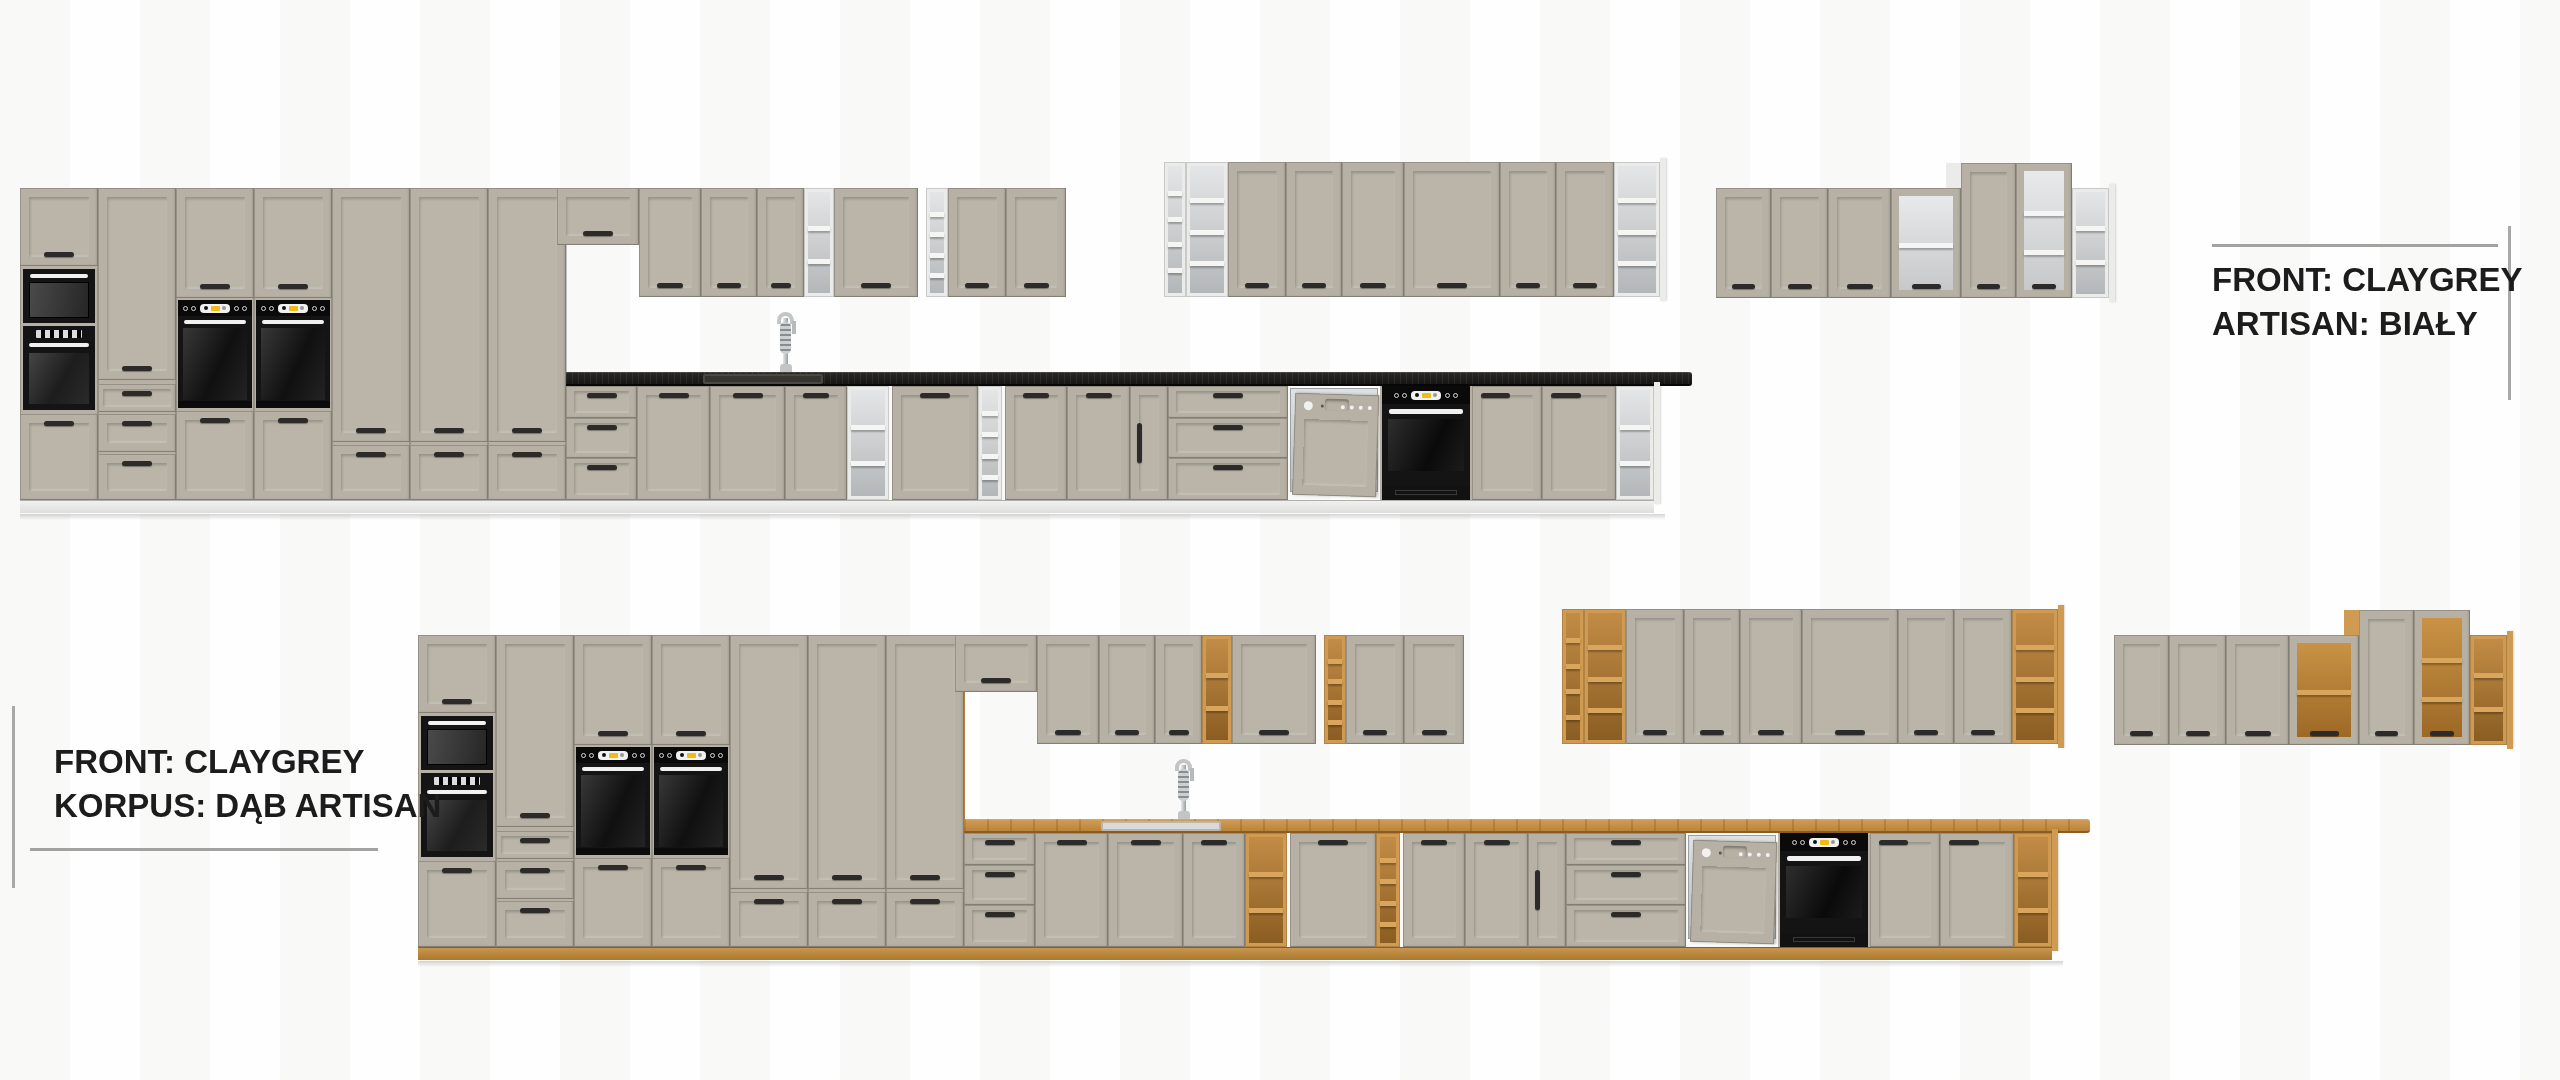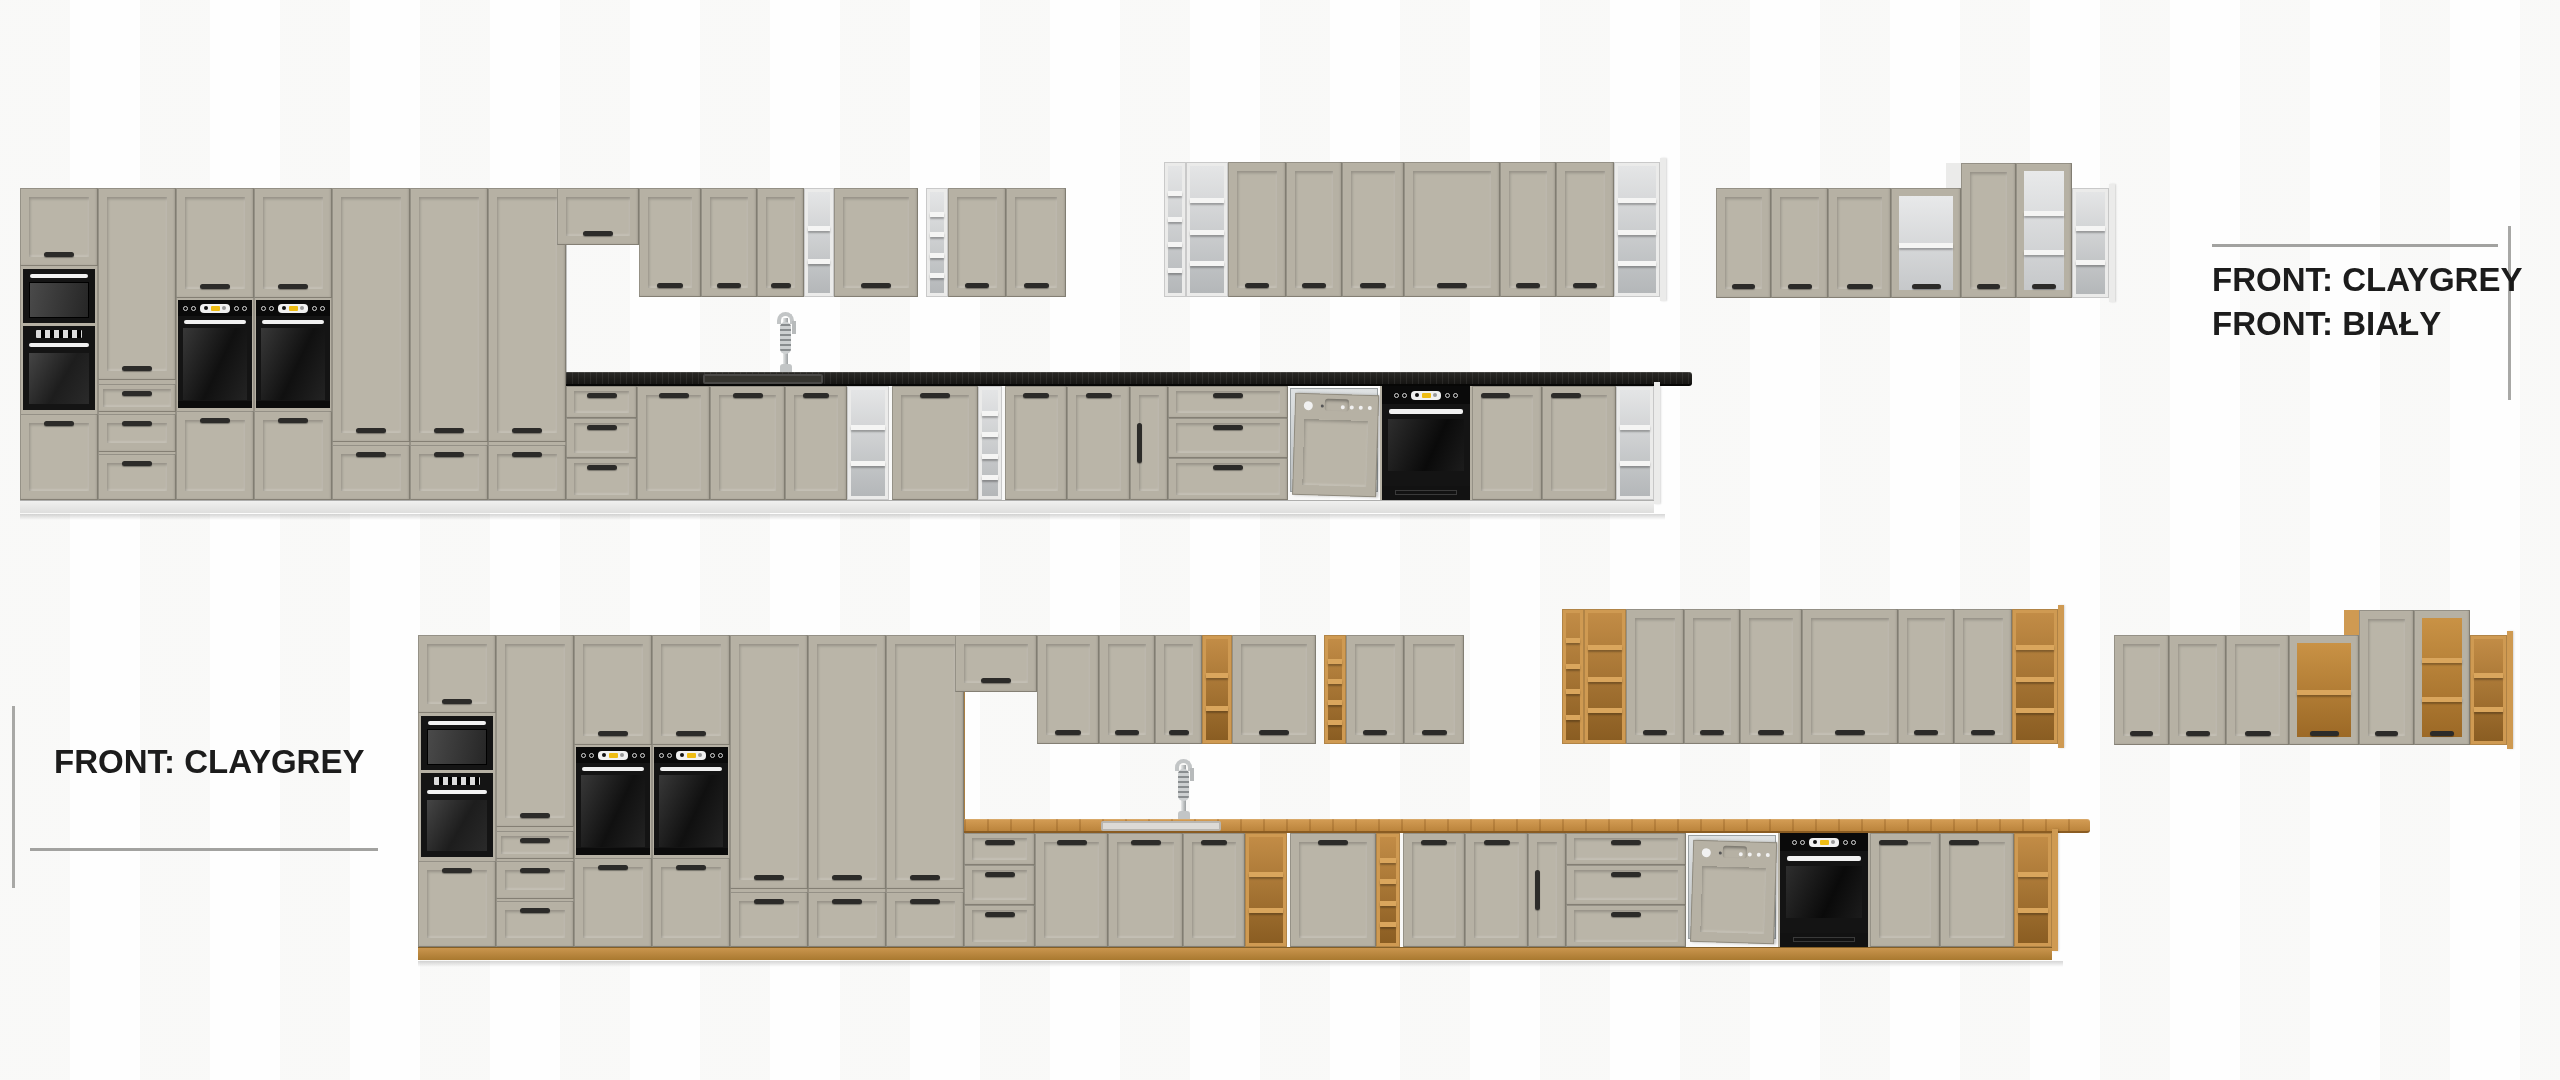--- a/index.html
+++ b/index.html
@@ -751,22 +751,23 @@
         <div class="shelf p" style="left: 4px; top: 39.3333px; width: 30px; height: 5px; background: rgb(218, 166, 93);"></div>
         <div class="shelf p" style="left: 4px; top: 74.6667px; width: 30px; height: 5px; background: rgb(218, 166, 93);"></div>
       </div>
       <div class="u p" style="left: 1634px; top: 220px; width: 6px; height: 122px; background: rgb(207, 154, 82); box-shadow: rgba(0, 0, 0, 0.15) 1px 0px 2px;"></div>
     </div>
 
   <div class="rule" style="left:2212px;top:244px;width:286px;height:3px;background:#a2a2a0;"></div>
   <div class="rule" style="left:2508px;top:226px;width:3px;height:174px;background:#a8a8a6;"></div>
   <div style="position:absolute;left:2212px;top:258px;color:#1c1c1c;">
     <div class="lrow">FRONT: CLAYGREY</div>
-    <div class="lrow">FRONT: BIAŁY</div>
+    <div class="lrow">ARTISAN: BIAŁY</div>
   </div>
 
   <div class="rule" style="left:12px;top:706px;width:3px;height:182px;background:#a8a8a6;"></div>
   <div style="position:absolute;left:54px;top:740px;color:#1c1c1c;">
     <div class="lrow">FRONT: CLAYGREY</div>
+    <div class="lrow">KORPUS: DĄB ARTISAN</div>
   </div>
   <div class="rule" style="left:30px;top:848px;width:348px;height:3px;background:#a2a2a0;"></div>
 
 </div>
 
 </body></html>

